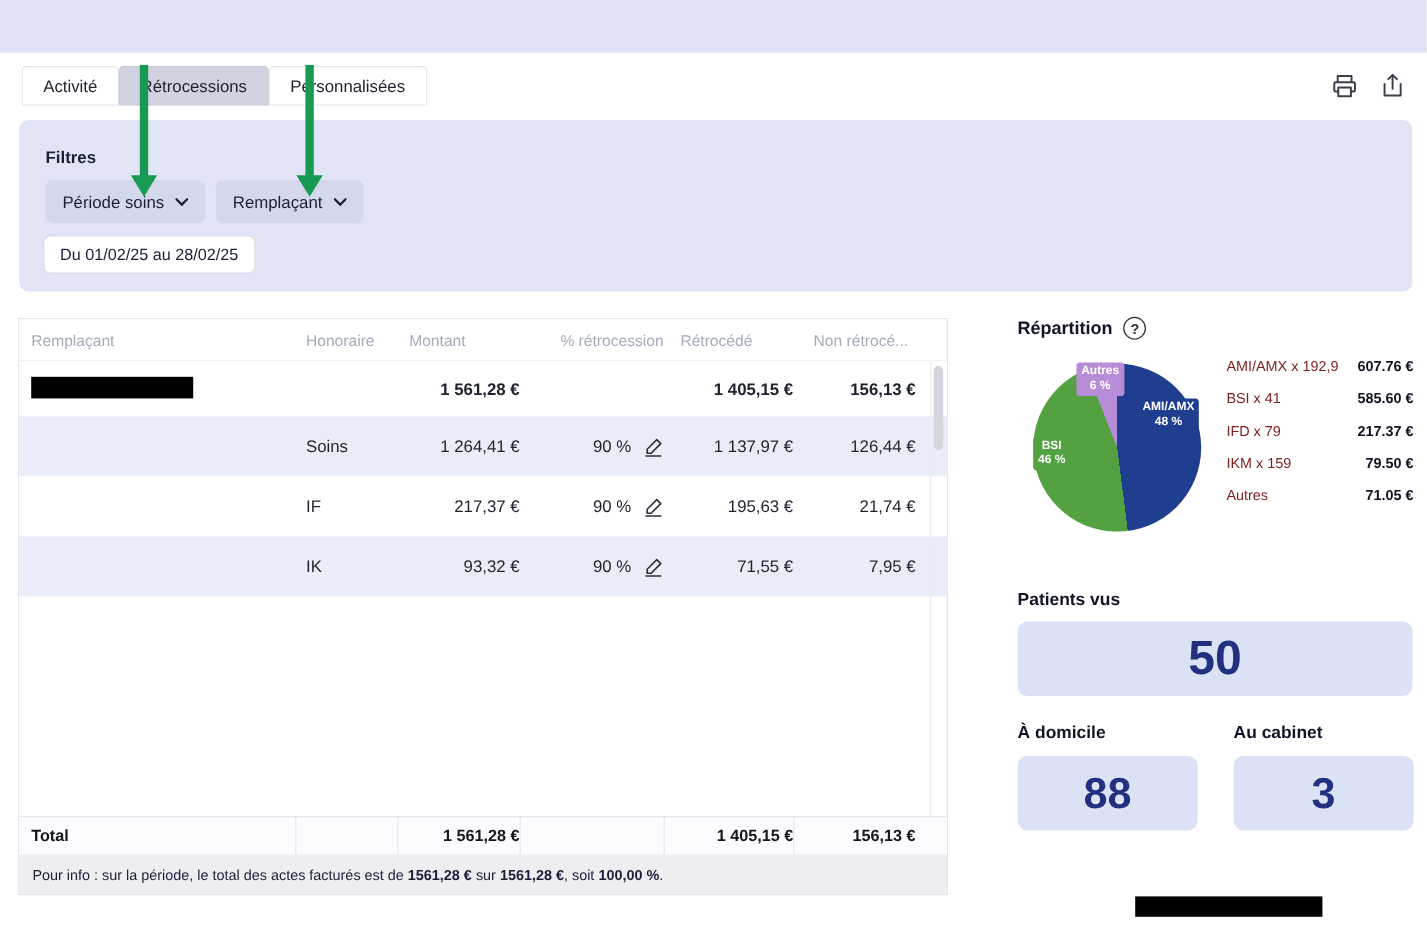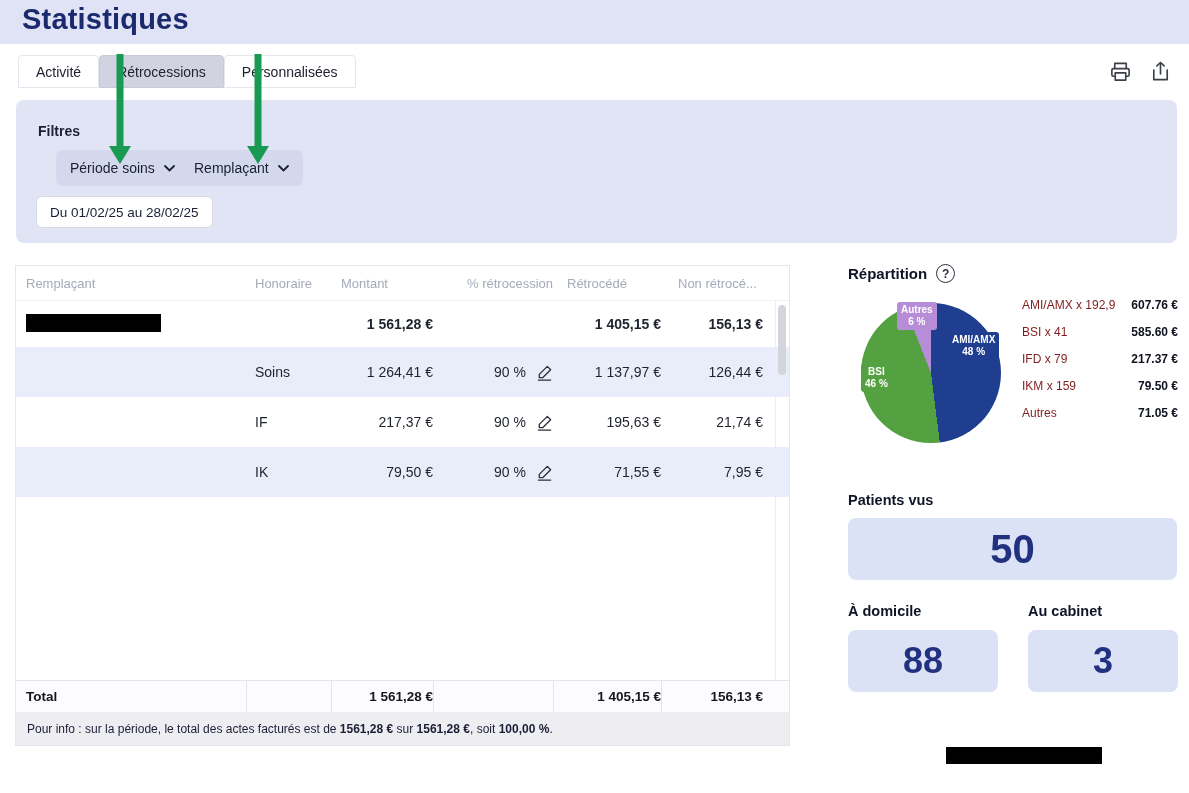--- a/index.html
+++ b/index.html
@@ -18,21 +18,21 @@
 
   
   .top-icons { position:absolute; right:16px; top:58px; display:flex; gap:14px; }
   .icon-btn { width:26px; height:26px; display:flex; align-items:center; justify-content:center; cursor:pointer; background:none; border:none; }
 
   
   .filters { position:absolute; left:16px; top:100px; width:1161px; height:143px; background:#e1e4f4; border-radius:8px; }
   .filters-title { position:absolute; left:22px; top:23px; font-size:14px; font-weight:700; color:#1a1f36; }
   .dropdown { position:absolute; top:50px; height:36px; background:#d3d8ec; border:none; border-radius:6px;
               display:flex; align-items:center; gap:9px; padding:0 14px; font-size:14px; color:#1a1f36; cursor:pointer; font-family:inherit; }
-  .dd-periode { left:22px;margin-left:18px; }
+  .dd-periode { left:22px; }
   .dd-remplacant { left:164px; }
   .date-chip { position:absolute; left:20px; top:96px; height:32px; background:#fff; border:1px solid #d9dae4; border-radius:6px;
                display:flex; align-items:center; padding:0 13px; font-size:13.5px; color:#1a1f36; cursor:pointer; font-family:inherit; }
 
   
   .arrow { position:absolute; pointer-events:none; }
 
   
   .table-card { position:absolute; left:15px; top:265px; width:775px; height:481px; background:#fff;
                 border:1px solid #e5e5ee; display:flex; flex-direction:column; }
@@ -97,21 +97,20 @@
   .footer-note { position:absolute; left:848px; top:724px; width:330px; text-align:center; font-size:13.5px;
                  font-style:italic; color:#101426; }
   .redacted-footer { position:absolute; left:946px; top:747px; width:156px; height:17px; }
 </style>
 </head>
 <body>
 
 <div id="root">
 
   <div class="top-band"></div>
-  <h1 class="page-title">Statistiques</h1>
 
   <div class="tabs">
     <div class="tab">Activité</div>
     <div class="tab active">Rétrocessions</div>
     <div class="tab">Personnalisées</div>
   </div>
 
   <div class="top-icons">
     <button class="icon-btn">
       <svg width="23" height="23" viewBox="0 0 24 24" fill="none" stroke="#3a3f4a" stroke-width="1.7" stroke-linejoin="round">
@@ -205,21 +204,21 @@
             </svg>
           </button>
         </div>
         <div class="c-ret">195,63 €</div>
         <div class="c-non">21,74 €</div>
       </div>
 
       <div class="trow row-alt">
         <div class="c-rem"></div>
         <div class="c-hon">IK</div>
-        <div class="c-mon">79,50 €</div>
+        <div class="c-mon">93,32 €</div>
         <div class="c-pct">
           <span>90 %</span>
           <button class="edit-btn">
             <svg width="17" height="17" viewBox="0 0 18 18" fill="none" stroke="#2a2f3a" stroke-width="1.4" stroke-linejoin="round">
               <path d="M12 2.5l3.5 3.5L7 14.5H3.5V11z"></path>
                 <path d="M2.5 17h13" stroke-linecap="round"></path>
             </svg>
           </button>
         </div>
         <div class="c-ret">71,55 €</div>

